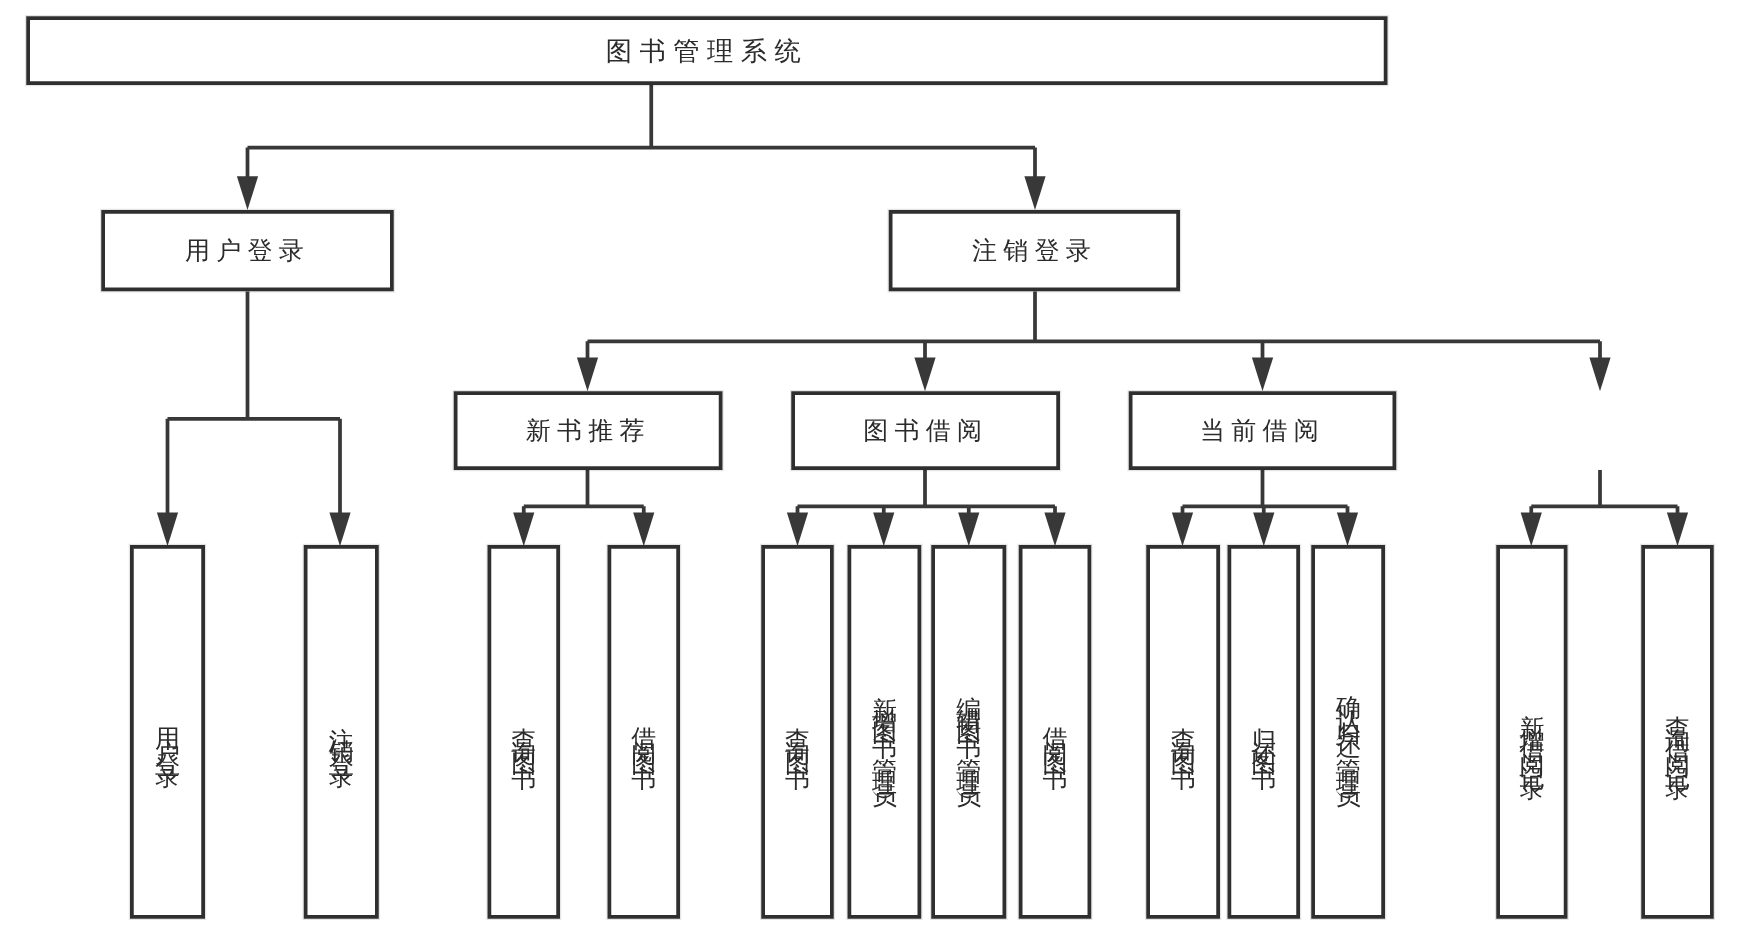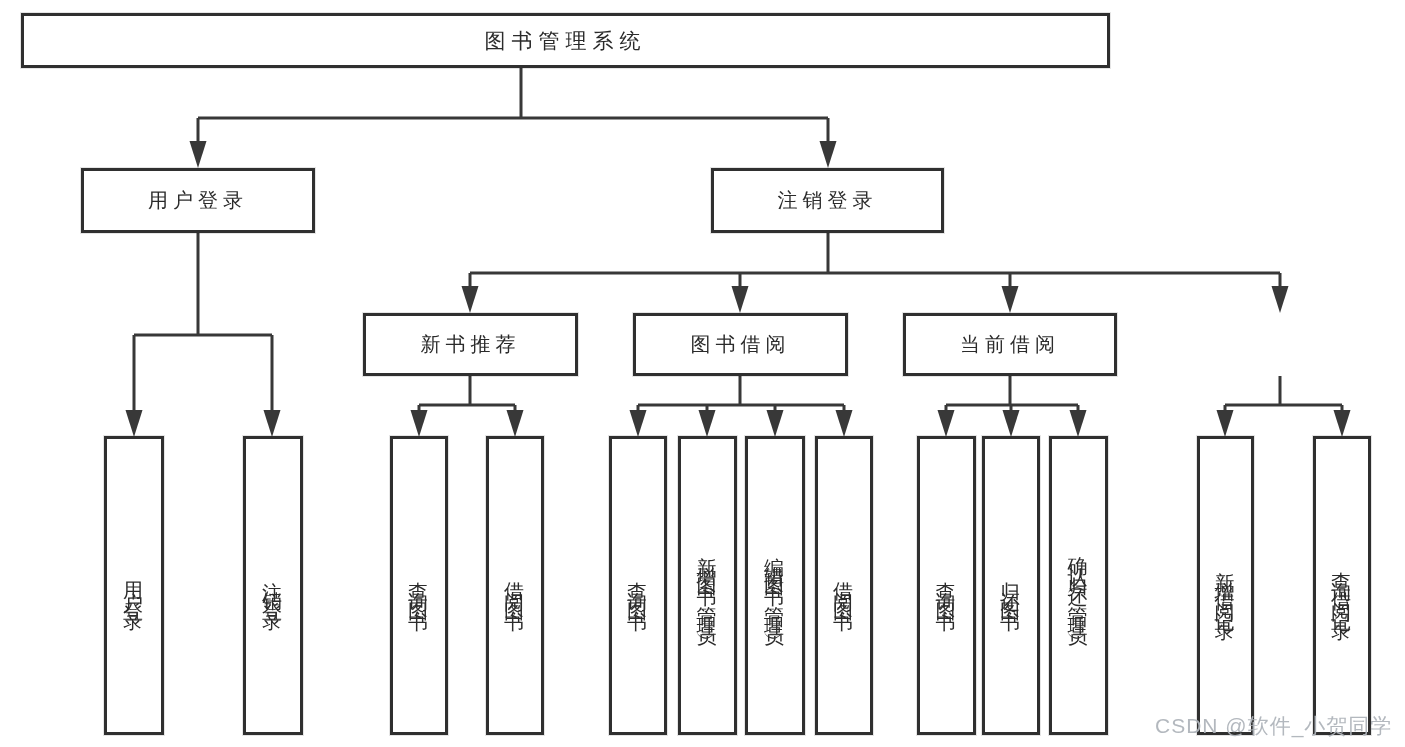--- a/index.html
+++ b/index.html
@@ -107,14 +107,13 @@
   <div class="node leaf p-c3">编辑图书（管理员）</div>
   <div class="node leaf p-c4">借阅图书</div>
 
   <div class="node leaf p-d1">查询图书</div>
   <div class="node leaf p-d2">归还图书</div>
   <div class="node leaf p-d3">确认归还（管理员）</div>
 
   <div class="node leaf p-e1">新增借阅记录</div>
   <div class="node leaf p-e2">查询借阅记录</div>
 
-  <div class="watermark">CSDN @软件_小贺同学</div>
 </div>
 
 </body></html>

